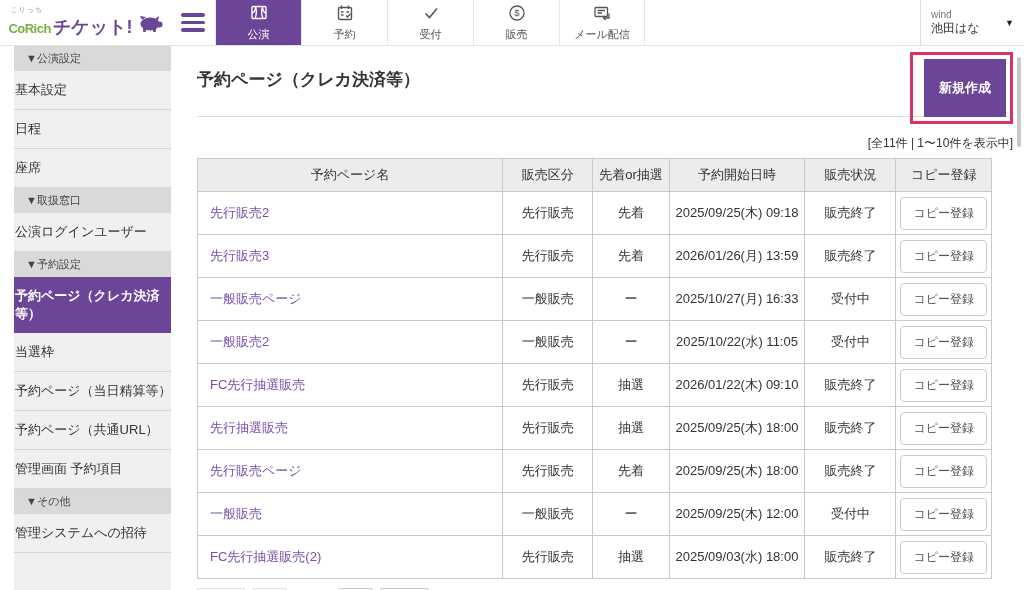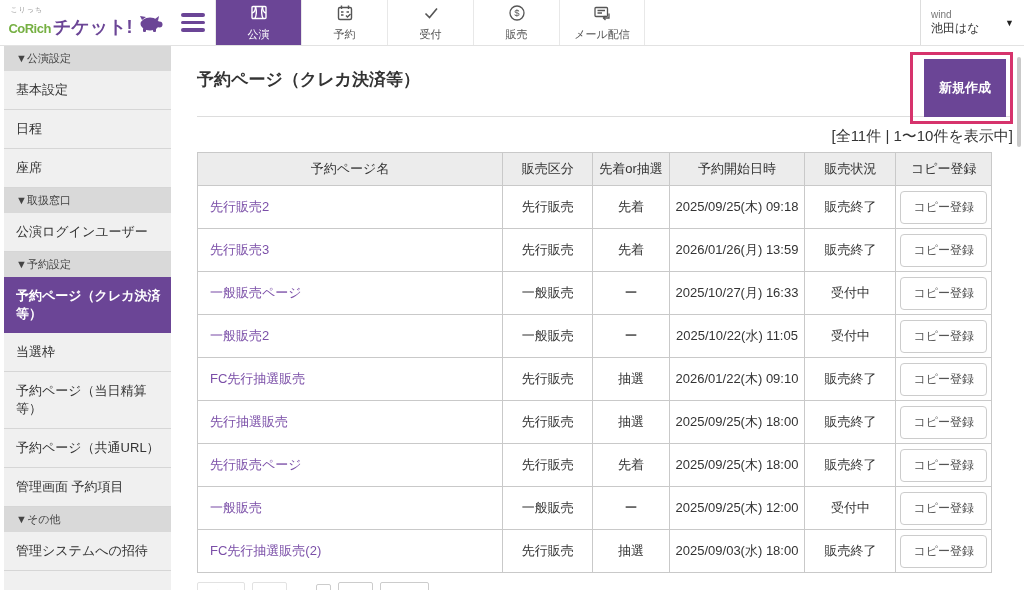--- a/index.html
+++ b/index.html
@@ -28,33 +28,33 @@
   .tab svg text { fill:#555; }
 
   .top-spacer { flex:1; }
   .user-box { width:104px; border-left:1px solid #ddd; display:flex; align-items:center; padding:0 10px; gap:6px; cursor:pointer; }
   .user-lines { display:flex; flex-direction:column; line-height:1.25; }
   .user-org { font-size:10px; color:#777; }
   .user-name { font-size:12px; color:#333; }
   .user-caret { margin-left:auto; font-size:9px; color:#222; }
 
   
-  .sidebar { position:absolute; left:4px; top:46px; bottom:0; width:171px; background:#f0f0f0; overflow:hidden; }
+  .sidebar { position:absolute; left:14px; top:46px; bottom:0; width:171px; background:#f0f0f0; overflow:hidden; }
   .nav-section { background:#d9d9d9; padding:5px 12px; font-size:11px; color:#444; }
-  .nav-item { padding:10px 12px; font-size:13px; color:#333; border-bottom:1px solid #d6d6d6; cursor:pointer; background:#f0f0f0; }
+  .nav-item { padding:10px 1px; font-size:13px; color:#333; border-bottom:1px solid #d6d6d6; cursor:pointer; background:#f0f0f0; }
   .nav-item.active { background:#6b4596; color:#fff; font-weight:bold; border-bottom:none; }
 
   
   .main { position:absolute; left:171px; top:46px; right:0; bottom:0; background:#fff; padding:6px 11px 0 26px; overflow:hidden; }
   .title-row { display:flex; justify-content:space-between; align-items:flex-start; border-bottom:1px solid #ddd; padding-bottom:4px; }
   .page-title { font-size:17px; font-weight:bold; color:#333; margin-top:16px; }
   .annotation-box { border:3px solid #d6336c; padding:4px; margin-bottom:-12px; background:transparent; }
   .create-btn { background:#6b4596; color:#fff; font-size:13px; font-weight:bold; border:none; border-radius:0; padding:20px 15px; cursor:pointer;margin-left:7px; }
 
-  .count-status { text-align:right; font-size:15px; color:#333; margin:10px 0 6px; }
+  .count-status { text-align:right; font-size:12px; color:#333; margin:18px 0 6px; }
 
   table.list { border-collapse:collapse; width:795px; font-size:13px; }
   .list th { background:#ececec; border:1px solid #c9c9c9; font-weight:normal; color:#333; padding:7px 4px; }
   .list td { border:1px solid #c9c9c9; text-align:center; color:#333; height:43px; padding:2px 4px; }
   .list td.c-name { text-align:left; padding-left:12px; }
   .list td.c-name a { color:#7b4fa8; text-decoration:none; cursor:pointer; }
   .col-name{width:39%;} .col-kubun{width:11.5%;} .col-type{width:9.7%;} .col-date{width:17.2%;} .col-status{width:11.6%;} .col-copy{width:11%;}
   .copy-btn { background:#fff; border:1px solid #ccc; border-radius:4px; padding:7px 12px; font-size:12px; color:#555; cursor:pointer; white-space:nowrap; }
 
   .pagination { display:flex; align-items:center; gap:7px; margin-top:9px; font-size:12px; }

